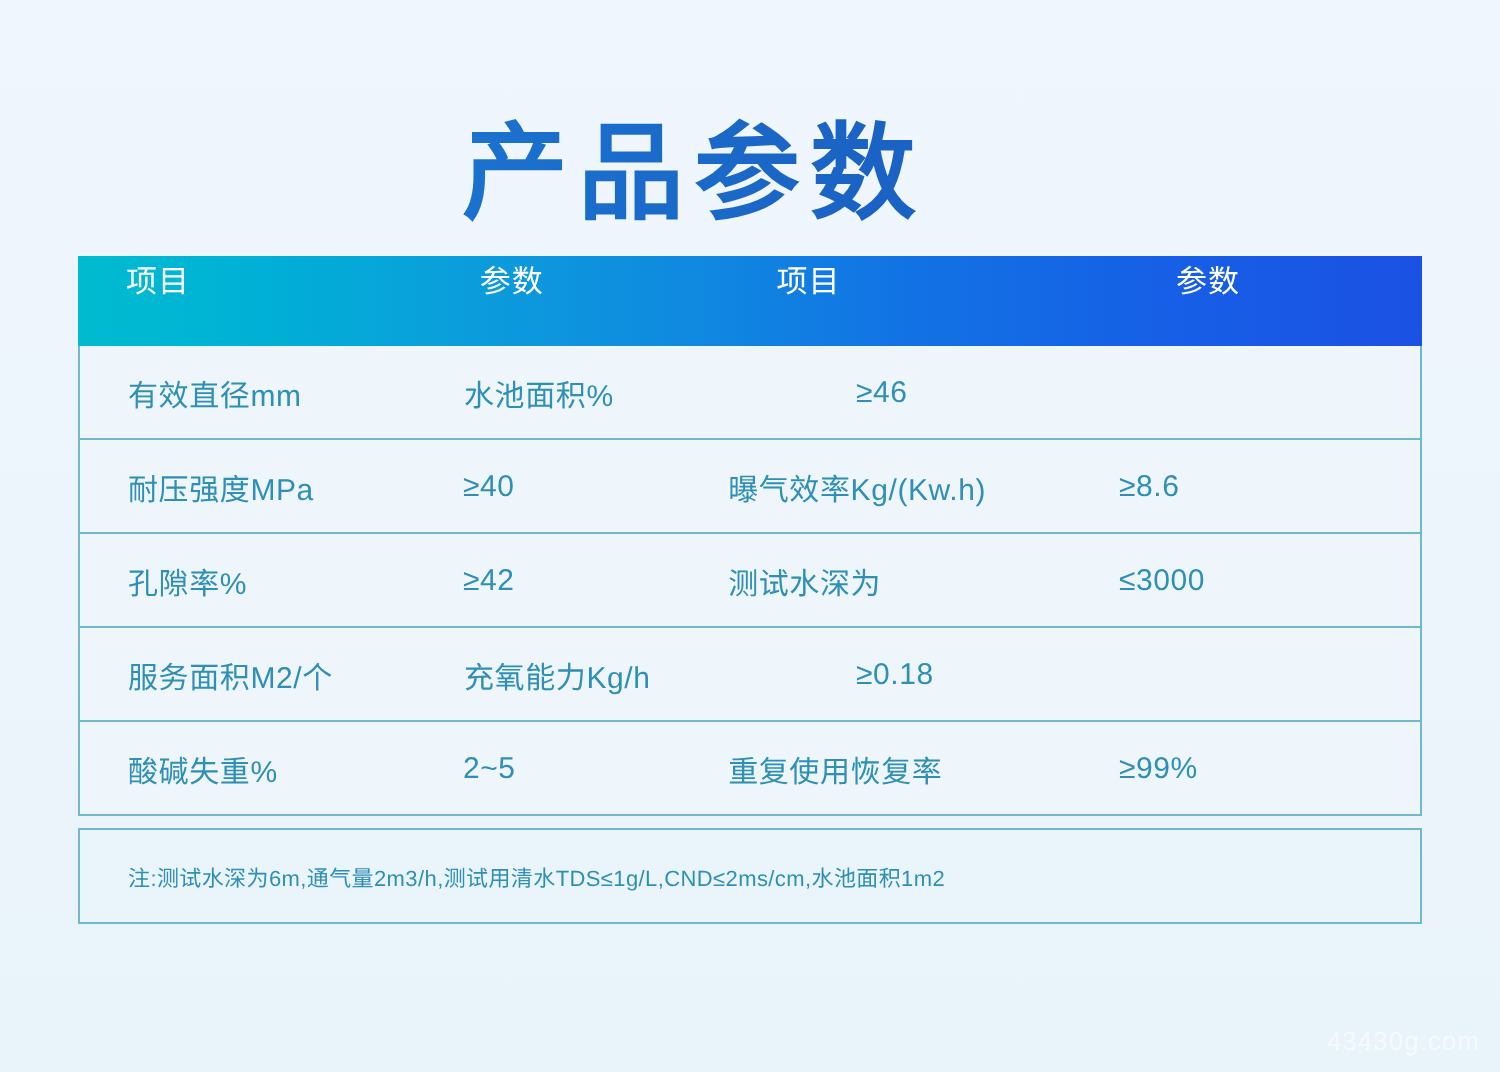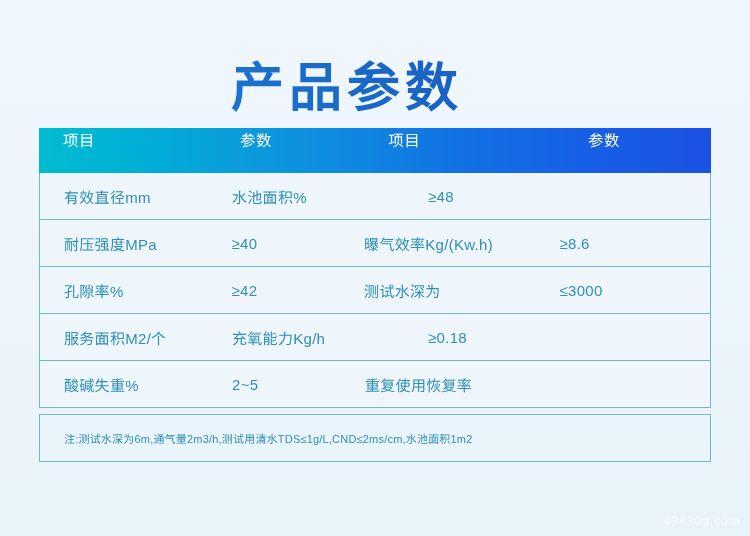--- a/index.html
+++ b/index.html
@@ -144,21 +144,21 @@
     <div class="cell c2">参数</div>
     <div class="cell c3">项目</div>
     <div class="cell c4">参数</div>
   </div>
 
   <div class="spec-body">
 
     <div class="spec-row">
       <div class="cell c1">有效直径mm</div>
       <div class="cell c3">水池面积%</div>
-      <div class="cell c4 val">≥48</div>
+      <div class="cell c4 val">≥46</div>
     </div>
 
     <div class="spec-row">
       <div class="cell c1">耐压强度MPa</div>
       <div class="cell c2 val">≥40</div>
       <div class="cell c3">曝气效率Kg/(Kw.h)</div>
       <div class="cell c4 val">≥8.6</div>
     </div>
 
     <div class="spec-row">
@@ -171,20 +171,21 @@
     <div class="spec-row">
       <div class="cell c1">服务面积M2/个</div>
       <div class="cell c3">充氧能力Kg/h</div>
       <div class="cell c4 val">≥0.18</div>
     </div>
 
     <div class="spec-row">
       <div class="cell c1">酸碱失重%</div>
       <div class="cell c2 val">2~5</div>
       <div class="cell c3">重复使用恢复率</div>
+      <div class="cell c4 val">≥99%</div>
     </div>
 
   </div>
 
   <div class="spec-note">
     <span class="note-text">注:测试水深为6m,通气量2m3/h,测试用清水TDS≤1g/L,CND≤2ms/cm,水池面积1m2</span>
   </div>
 
 </div>
 

